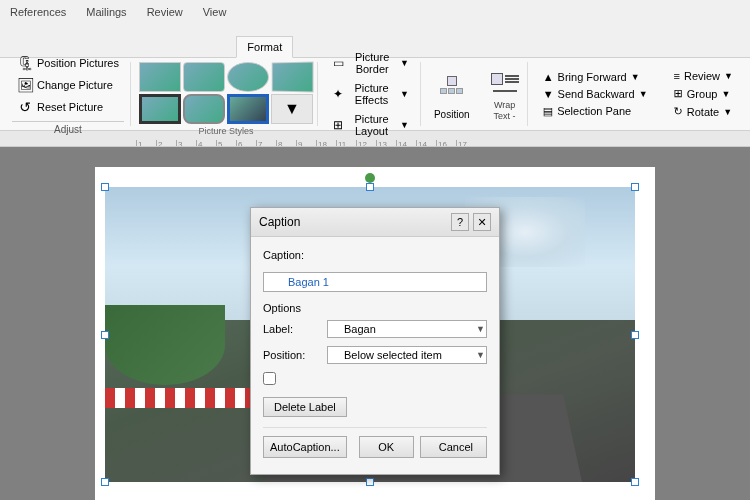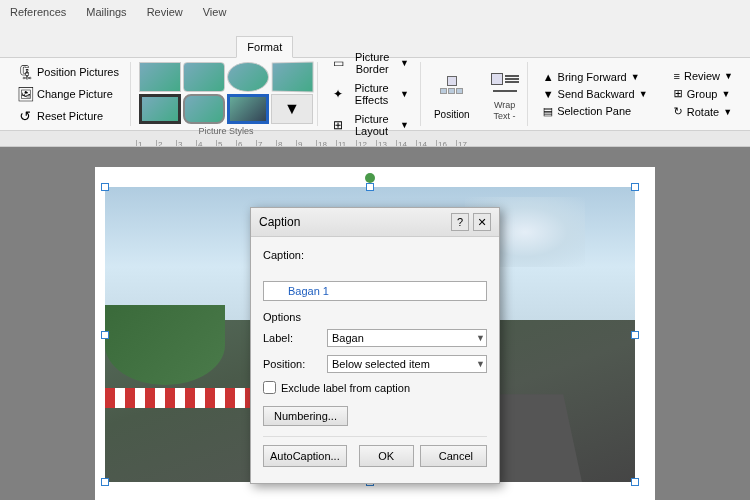--- a/index.html
+++ b/index.html
@@ -291,21 +291,21 @@
     }
 
     .form-row {
       display: flex;
       flex-direction: column;
       margin-bottom: 10px;
     }
 
     .form-row label {
       font-size: 11px;
-      margin-bottom: 20px;
+      margin-bottom: 11px;
     }
 
     .form-input {
       width: 100%;
       padding: 3px 5px;
       border: 1px solid #aaa;
       background: white;
       font-size: 11px;
       color: #2060c0;
     }
@@ -325,21 +325,21 @@
 
     .select-wrapper {
       flex: 1;
       position: relative;
       display: flex;
       align-items: center;
     }
 
     .select-wrapper select {
       width: 100%;
-      padding: 2px 20px 2px 4px;
+      padding: 2px 20px 2px 16px;
       border: 1px solid #aaa;
       background: white;
       font-size: 11px;
       appearance: none;
       -webkit-appearance: none;
     }
 
     .select-arrow {
       position: absolute;
       right: 2px;
@@ -514,20 +514,21 @@
         <span>Position Pictures</span>
       </button>
       <button class="small-btn">
         <span class="small-icon" style="font-size:14px;">🖼</span>
         <span>Change Picture</span>
       </button>
       <button class="small-btn">
         <span class="small-icon" style="font-size:14px;">↺</span>
         <span>Reset Picture</span>
       </button>
+      <div class="section-header">Adjust</div>
     </div>
 
     <div class="ribbon-group" style="padding:0 4px;">
       <div class="ribbon-group-content">
         <div class="style-thumbnails">
           <div class="style-row">
             <div class="style-thumb" style="background:linear-gradient(135deg,#7ab,#4a8);"></div>
             <div class="style-thumb" style="background:linear-gradient(135deg,#7ab,#4a8);border-radius:4px;"></div>
             <div class="style-thumb" style="background:linear-gradient(135deg,#7ab,#4a8);border-radius:50%;overflow:hidden;"></div>
             <div class="style-thumb" style="background:linear-gradient(135deg,#7ab,#4a8);transform:perspective(60px) rotateY(-5deg);"></div>
@@ -733,25 +734,24 @@
               <select>
                 <option>Above selected item</option>
                 <option selected="">Below selected item</option>
               </select>
               <span class="select-arrow">▼</span>
             </div>
           </div>
 
           <div class="checkbox-row">
             <input type="checkbox" id="excludeChk" style="">
-            <label for="excludeChk">Exclude label from caption</label>
           </div>
 
           <div class="dialog-buttons-row">
-            <button class="dialog-action-btn">Numbering...</button>
+            <button class="dialog-action-btn">Delete Label</button>
           </div>
 
           <div class="dialog-main-buttons">
             <button class="autocaption-btn">AutoCaption...</button>
             <div style="flex:1;"></div>
             <button class="dialog-main-btn">OK</button>
             <button class="dialog-main-btn">Cancel</button>
           </div>
         </div>
       </div>

